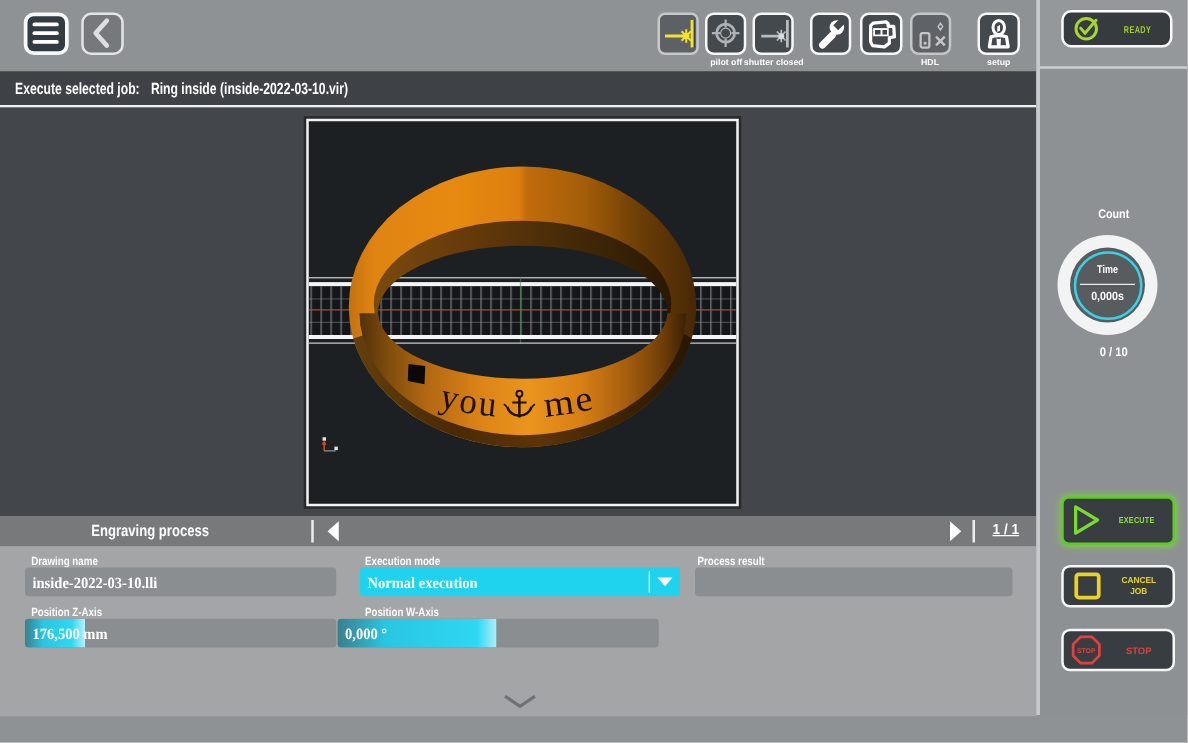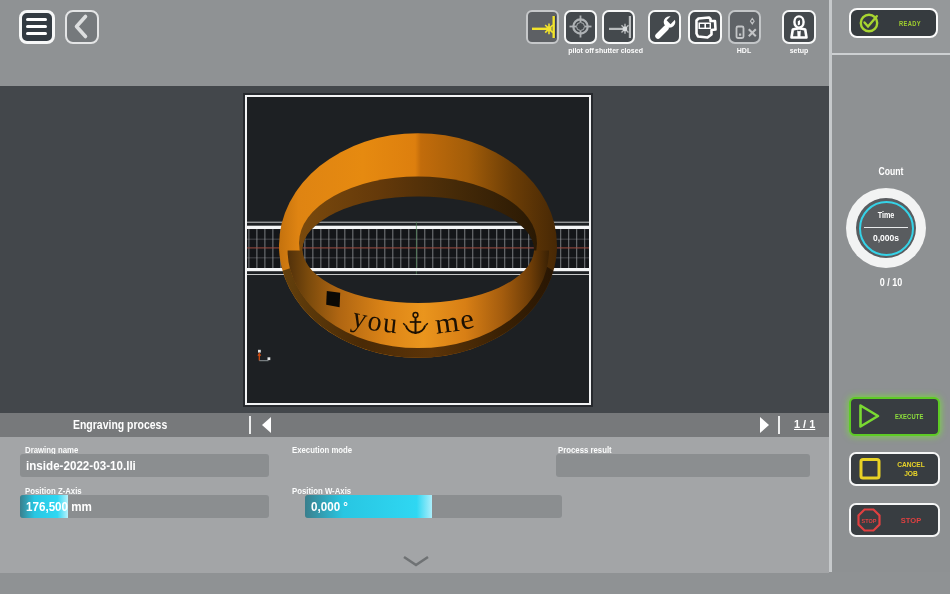--- a/index.html
+++ b/index.html
@@ -19,21 +19,21 @@
   #panelin{position:absolute;left:0;top:0;right:0;bottom:0;border:2px solid #f2f3f4;background:#1d2023;}
   
   #engheader{left:0;top:412.5px;width:829px;height:24.5px;background:#77797b;}
   #engheader .txt{position:absolute;color:#fff;font-size:13px;font-weight:bold;top:4px;transform:scaleX(0.805);transform-origin:0 50%;white-space:nowrap;}
   .vdiv{position:absolute;width:2px;height:18px;top:3.5px;background:#eceded;}
   .tri-l{position:absolute;width:0;height:0;border-top:8.5px solid transparent;border-bottom:8.5px solid transparent;border-right:9.5px solid #fff;top:4px;}
   .tri-r{position:absolute;width:0;height:0;border-top:8.5px solid transparent;border-bottom:8.5px solid transparent;border-left:9.5px solid #fff;top:4px;}
   
   #form{left:0;top:437px;width:829px;height:135.5px;background:#a3a5a7;}
   .flabel{position:absolute;color:#fbfcfc;font-size:9.5px;font-weight:bold;transform:scaleX(0.82);transform-origin:0 50%;white-space:nowrap;}
-  .finput{position:absolute;height:23px;border-radius:3px;background:#8b8e90;box-sizing:border-box;}
+  .finput{position:absolute;height:23px;border-radius:3px;background:#8b8e90;box-sizing:border-box;font-family:Liberation Serif, serif;}
   .finput .tx{position:absolute;left:6px;top:4.5px;color:#fff;font-size:12.5px;font-weight:bold;white-space:nowrap;transform:scaleX(0.93);transform-origin:0 50%;}
   
   #bottombar{left:0;top:571.5px;width:950px;height:22.5px;background:#8f9294;border-top:2px solid #595c5e;box-sizing:border-box;z-index:30;}
   
   #sidebar{left:829px;top:0;width:121px;height:572px;background:#8e9193;border-left:3px solid #c6c9cb;box-sizing:border-box;z-index:10;}
   .sbtn{position:absolute;box-sizing:border-box;background:#383d41;display:flex;align-items:center;}
 </style>
 </head>
 <body>
 <div id="app">
@@ -128,20 +128,23 @@
         <path d="M 8.8 17.5 Q 15 15.5 21.2 17.5 L 22.5 25.5 L 7.5 25.5 Z" fill="none" stroke="#fff" stroke-width="2.6" stroke-linejoin="round"></path>
         <path d="M 13.2 18.5 Q 15 20 16.8 18.5 L 16.4 25.5 L 13.6 25.5 Z" fill="#fff"></path>
       </svg>
     </div>
     <div class="tlabel" style="left:558px;width:46px;">pilot off</div>
     <div class="tlabel" style="left:592px;width:54px;">shutter closed</div>
     <div class="tlabel" style="left:731px;width:26px;">HDL</div>
     <div class="tlabel" style="left:786px;width:26px;">setup</div>
   </div>
 
+  <div id="titlebar" class="abs">
+      <span>Execute selected job:<span style="display:inline-block;width:12px;"></span>Ring inside (inside-2022-03-10.vir)</span>
+    </div>
 
   <div id="viewport" class="abs">
     <div id="panel">
         <div id="panelin">
       <svg width="342" height="306.5" viewBox="247 96.5 342 306.5" style="position:absolute;left:0;top:0;">
         <defs>
           <linearGradient id="gSil" gradientUnits="userSpaceOnUse" x1="279" y1="0" x2="557" y2="0">
             <stop offset="0" stop-color="#c4720e"></stop>
                 <stop offset="0.07" stop-color="#df8412"></stop>
             <stop offset="0.3" stop-color="#e68a10"></stop>
@@ -238,28 +241,33 @@
     <div class="txt" style="left:794px;font-size:11.5px;top:5px;transform:scaleX(0.95);text-decoration:underline;">1 / 1</div>
   </div>
 
   <div id="form" class="abs">
     <div class="flabel" style="left:25px;top:7px;">Drawing name</div>
     <div class="flabel" style="left:292px;top:7px;">Execution mode</div>
     <div class="flabel" style="left:558px;top:7px;">Process result</div>
     <div class="finput" style="left:20px;top:17px;width:249px;">
         <span class="tx">inside-2022-03-10.lli</span>
       </div>
+    <div class="finput" style="left:287.5px;top:17px;width:256.5px;background:#1fd3ef;">
+      <span class="tx">Normal execution</span>
+      <div style="position:absolute;right:24px;top:3px;width:1.5px;height:17px;background:#fff;"></div>
+      <div style="position:absolute;right:6px;top:8px;width:0;height:0;border-left:6px solid transparent;border-right:6px solid transparent;border-top:7.5px solid #fff;"></div>
+    </div>
     <div class="finput" style="left:556px;top:17px;width:254px;"></div>
     <div class="flabel" style="left:25px;top:48px;">Position Z-Axis</div>
     <div class="flabel" style="left:292px;top:48px;">Position W-Axis</div>
     <div class="finput" style="left:20px;top:58px;width:249px;overflow:hidden;text-align:right;">
       <div style="position:absolute;left:0;top:0;width:48px;height:23px;background:linear-gradient(90deg,#3a7f8d 0%,#28c6e2 30%,#2fd7f2 78%,#b7f2fc 100%);"></div>
       <span class="tx">176,500 mm</span>
     </div>
-    <div class="finput" style="left:305px;top:58px;width:256.5px;overflow:hidden;">
+    <div class="finput" style="left:270px;top:58px;width:256.5px;overflow:hidden;">
       <div style="position:absolute;left:0;top:0;width:126.5px;height:23px;background:linear-gradient(90deg,#3a7f8d 0%,#28c6e2 30%,#2fd7f2 88%,#aceefb 100%);"></div>
       <span class="tx">0,000 °</span>
     </div>
     <svg width="28" height="13" style="position:absolute;left:402px;top:118px;">
       <path d="M 2 2 L 14 10 L 26 2" stroke="#6f7274" stroke-width="2.6" fill="none"></path>
     </svg>
   </div>
 
   <div id="sidebar" class="abs">
     <div class="abs" style="left:0;top:0;width:118px;height:52.5px;background:#95989a;"></div>

